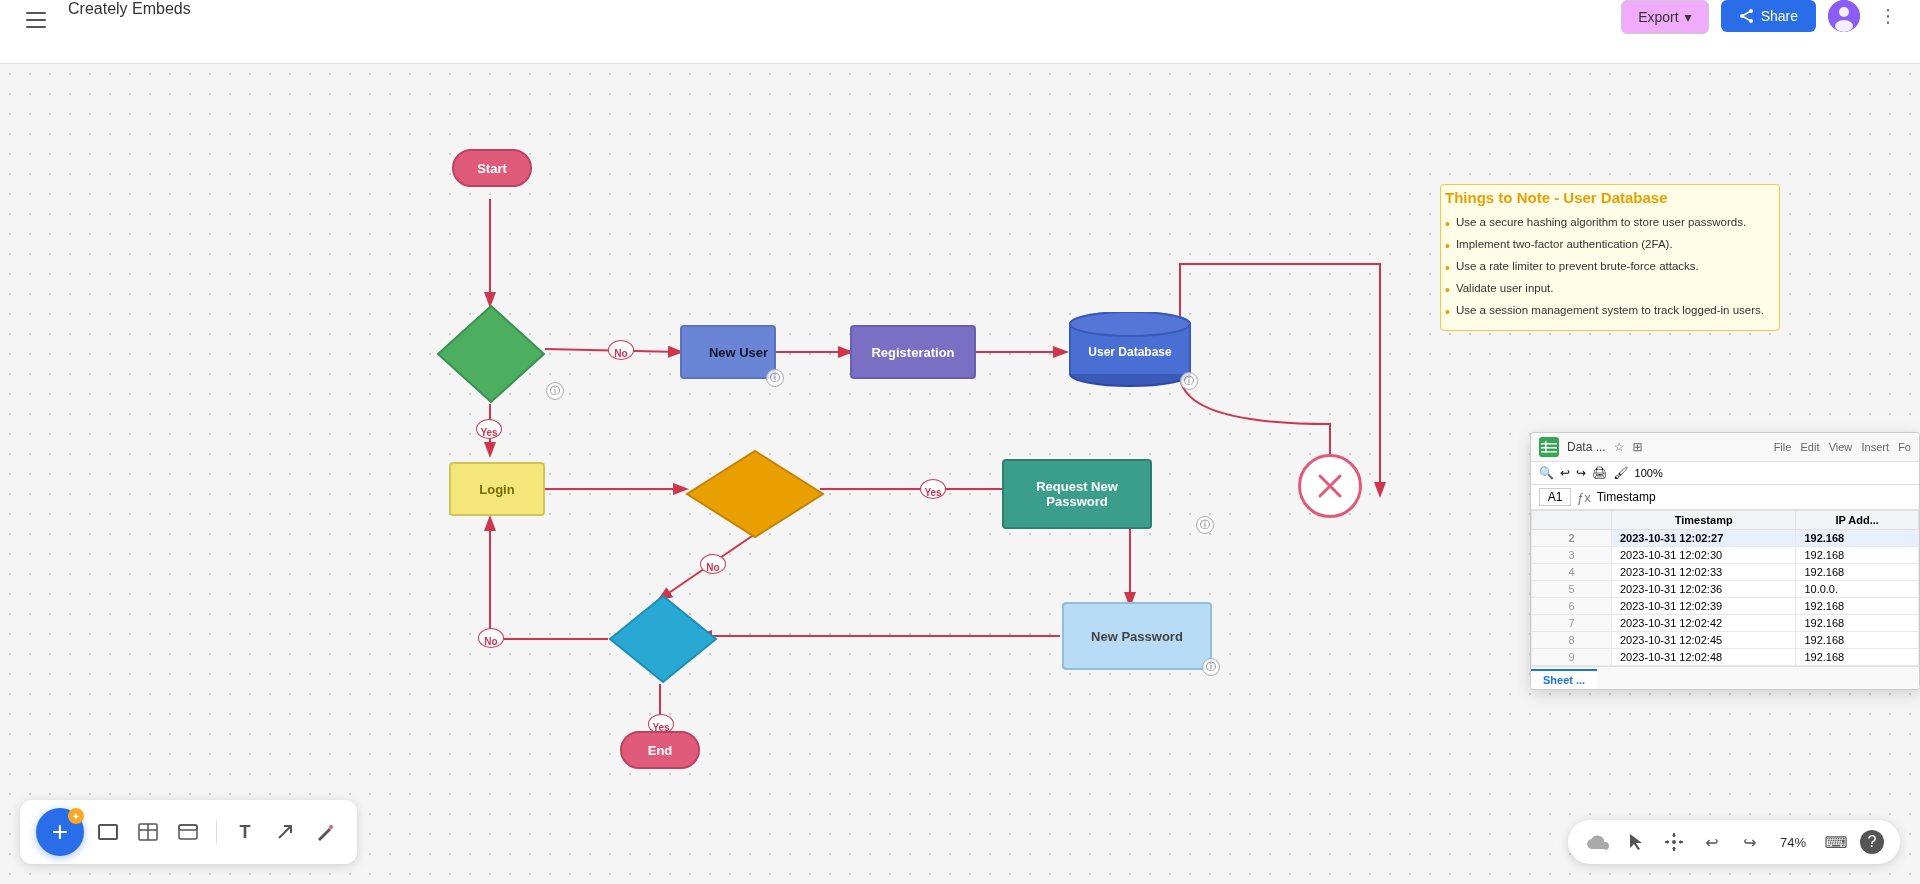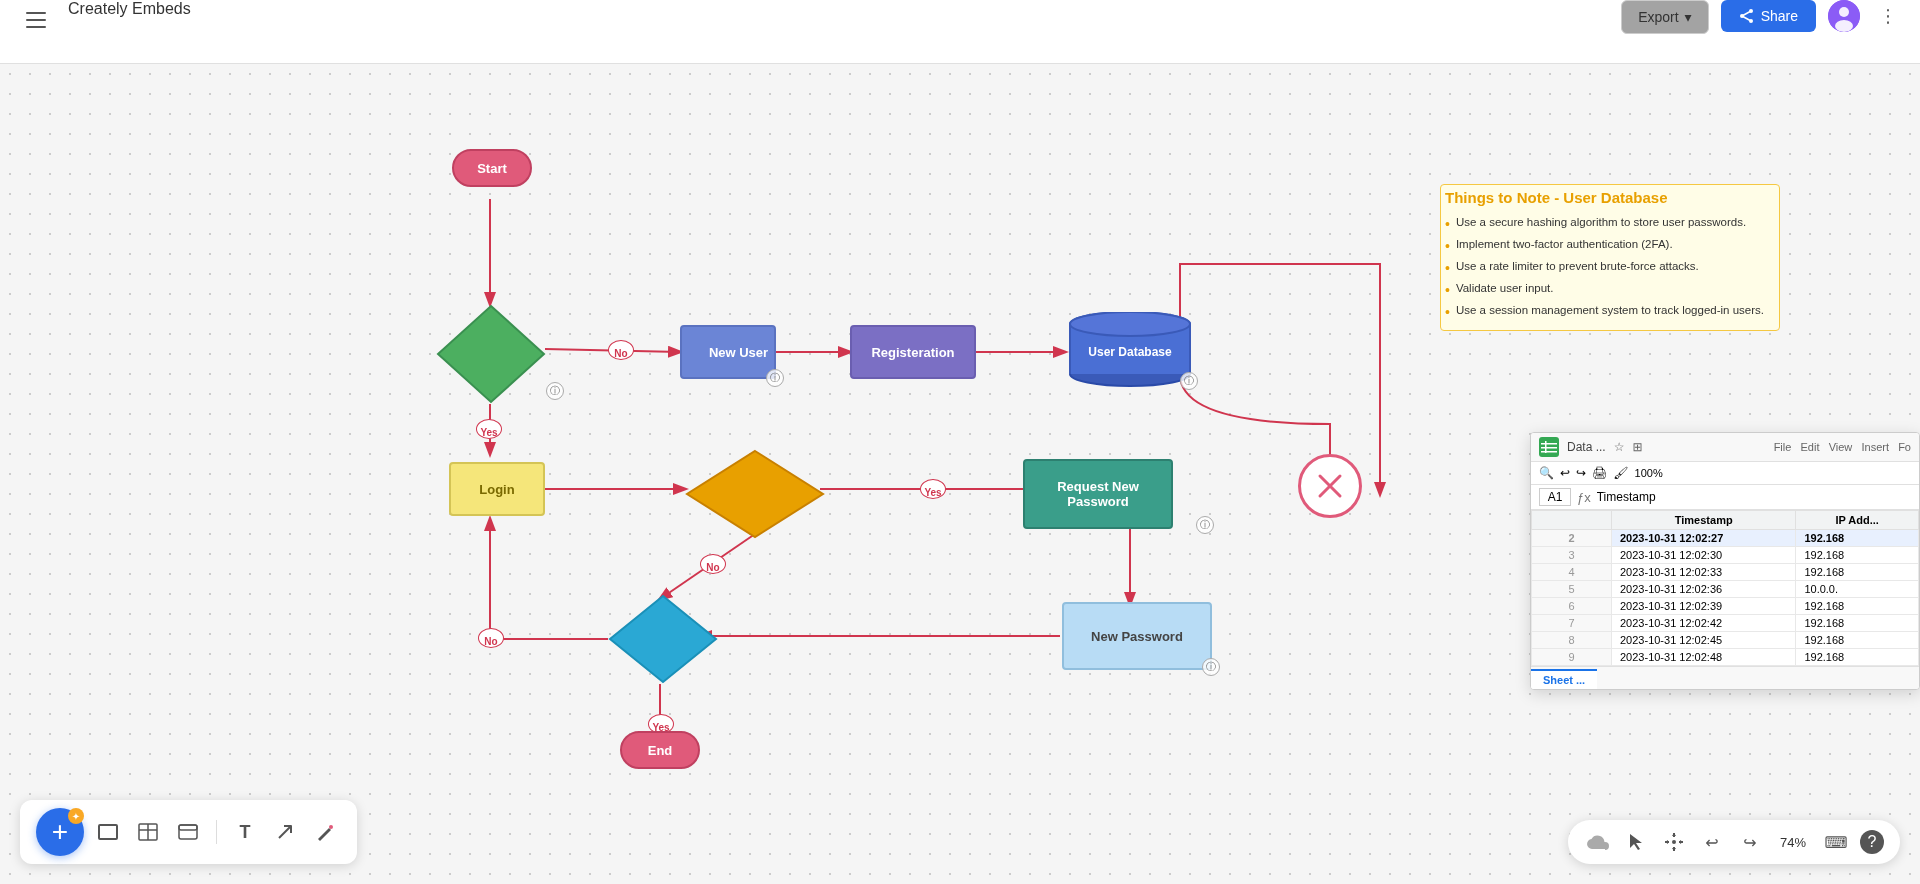--- a/index.html
+++ b/index.html
@@ -11,21 +11,21 @@
       background: #fff; border-bottom: 1px solid #e0e0e0;
       display: flex; align-items: flex-start; padding: 0 16px; gap: 12px; z-index: 100;
     }
     .menu-btn {
       width: 40px; height: 40px; display: flex; align-items: center; justify-content: center;
       cursor: pointer; border-radius: 4px;
     }
     .title-text { font-size: 16px; color: #333; font-weight: 500; flex: 1; }
     .export-btn {
       display: flex; align-items: center; gap: 6px; padding: 8px 16px;
-      border: 1px solid #ccc; border-radius: 6px; background: #a3a3a3;
+      border: 1px solid #ccc; border-radius: 6px; background: #f0abfc;
       cursor: pointer; font-size: 14px; color: #333;
     }
     .share-btn {
       display: flex; align-items: center; gap: 6px; padding: 8px 18px;
       background: #2a6de8; border-radius: 6px; color: #ffffff;
       cursor: pointer; font-size: 14px; font-weight: 500; border: none;
     }
     .avatar { width: 32px; height: 32px; border-radius: 50%; background: #8b5cf6; cursor: pointer; overflow: hidden; display:flex; align-items:center; justify-content:center; color:#fff; font-size:13px; }
     .more-btn { width: 32px; height: 32px; display:flex; align-items:center; justify-content:center; cursor:pointer; border-radius:4px; font-size:18px; color:#555; }
     .chat-btn { position: fixed; top: 12px; right: 20px; width: 40px; height: 40px; display:flex; align-items:center; justify-content:center; cursor:pointer; }
@@ -64,21 +64,21 @@
       font-size: 13px; font-weight: 600; color: #fff; text-align: center;
     }
     .diamond-svg {
       position: absolute; top: 0; left: 0;
     }
 
     
     .rect {
       border-radius: 4px;
     }
-    .rect-blue { background: #6b85d6; color: #ffffff; border: 2px solid #5a72c0; padding-left: 21px; }
+    .rect-blue { background: #6b85d6; color: #0f172a; border: 2px solid #5a72c0; padding-left: 21px; }
     .rect-purple { background: #7b6fc4; color: #fff; border: 2px solid #6a5eb0; }
     .rect-yellow { background: #f5e67a; color: #7a6a00; border: 2px solid #d4c455; }
     .rect-teal { background: #3a9e8a; color: #fff; border: 2px solid #2d8070; }
     .rect-lightblue { background: #b8dcf5; color: #444; border: 2px solid #90bedd; }
 
     
     .note-box {
       position: absolute;
       background: #fffde7;
       border: 1px solid #f5c842;
@@ -341,21 +341,21 @@
   </div>
 
   <div class="edge-label" style="left:920px;top:415px;">
     <span>Yes</span>
   </div>
 
   <div class="edge-label" style="left:700px;top:490px;">
     <span>No</span>
   </div>
 
-  <div class="fc-node rect rect-teal" style="left:1023px;top:395px;width:150px;height:70px;">
+  <div class="fc-node rect rect-teal" style="left:1002px;top:395px;width:150px;height:70px;">
     <span>Request New Password</span>
   </div>
   <div class="info-badge" style="left:1196px;top:452px;">ⓘ</div>
 
   <div class="diamond-wrap" style="left:608px;top:530px;width:110px;height:90px;">
     <svg class="diamond-svg" width="110" height="90" viewBox="0 0 110 90">
       <polygon points="55,2 108,45 55,88 2,45" fill="#2aa8d4" stroke="#1a90b8" stroke-width="2"></polygon>
     </svg>
     <div class="diamond-inner" style="color:#fff;font-size:11px;">
       <span>Correct Password?</span>

